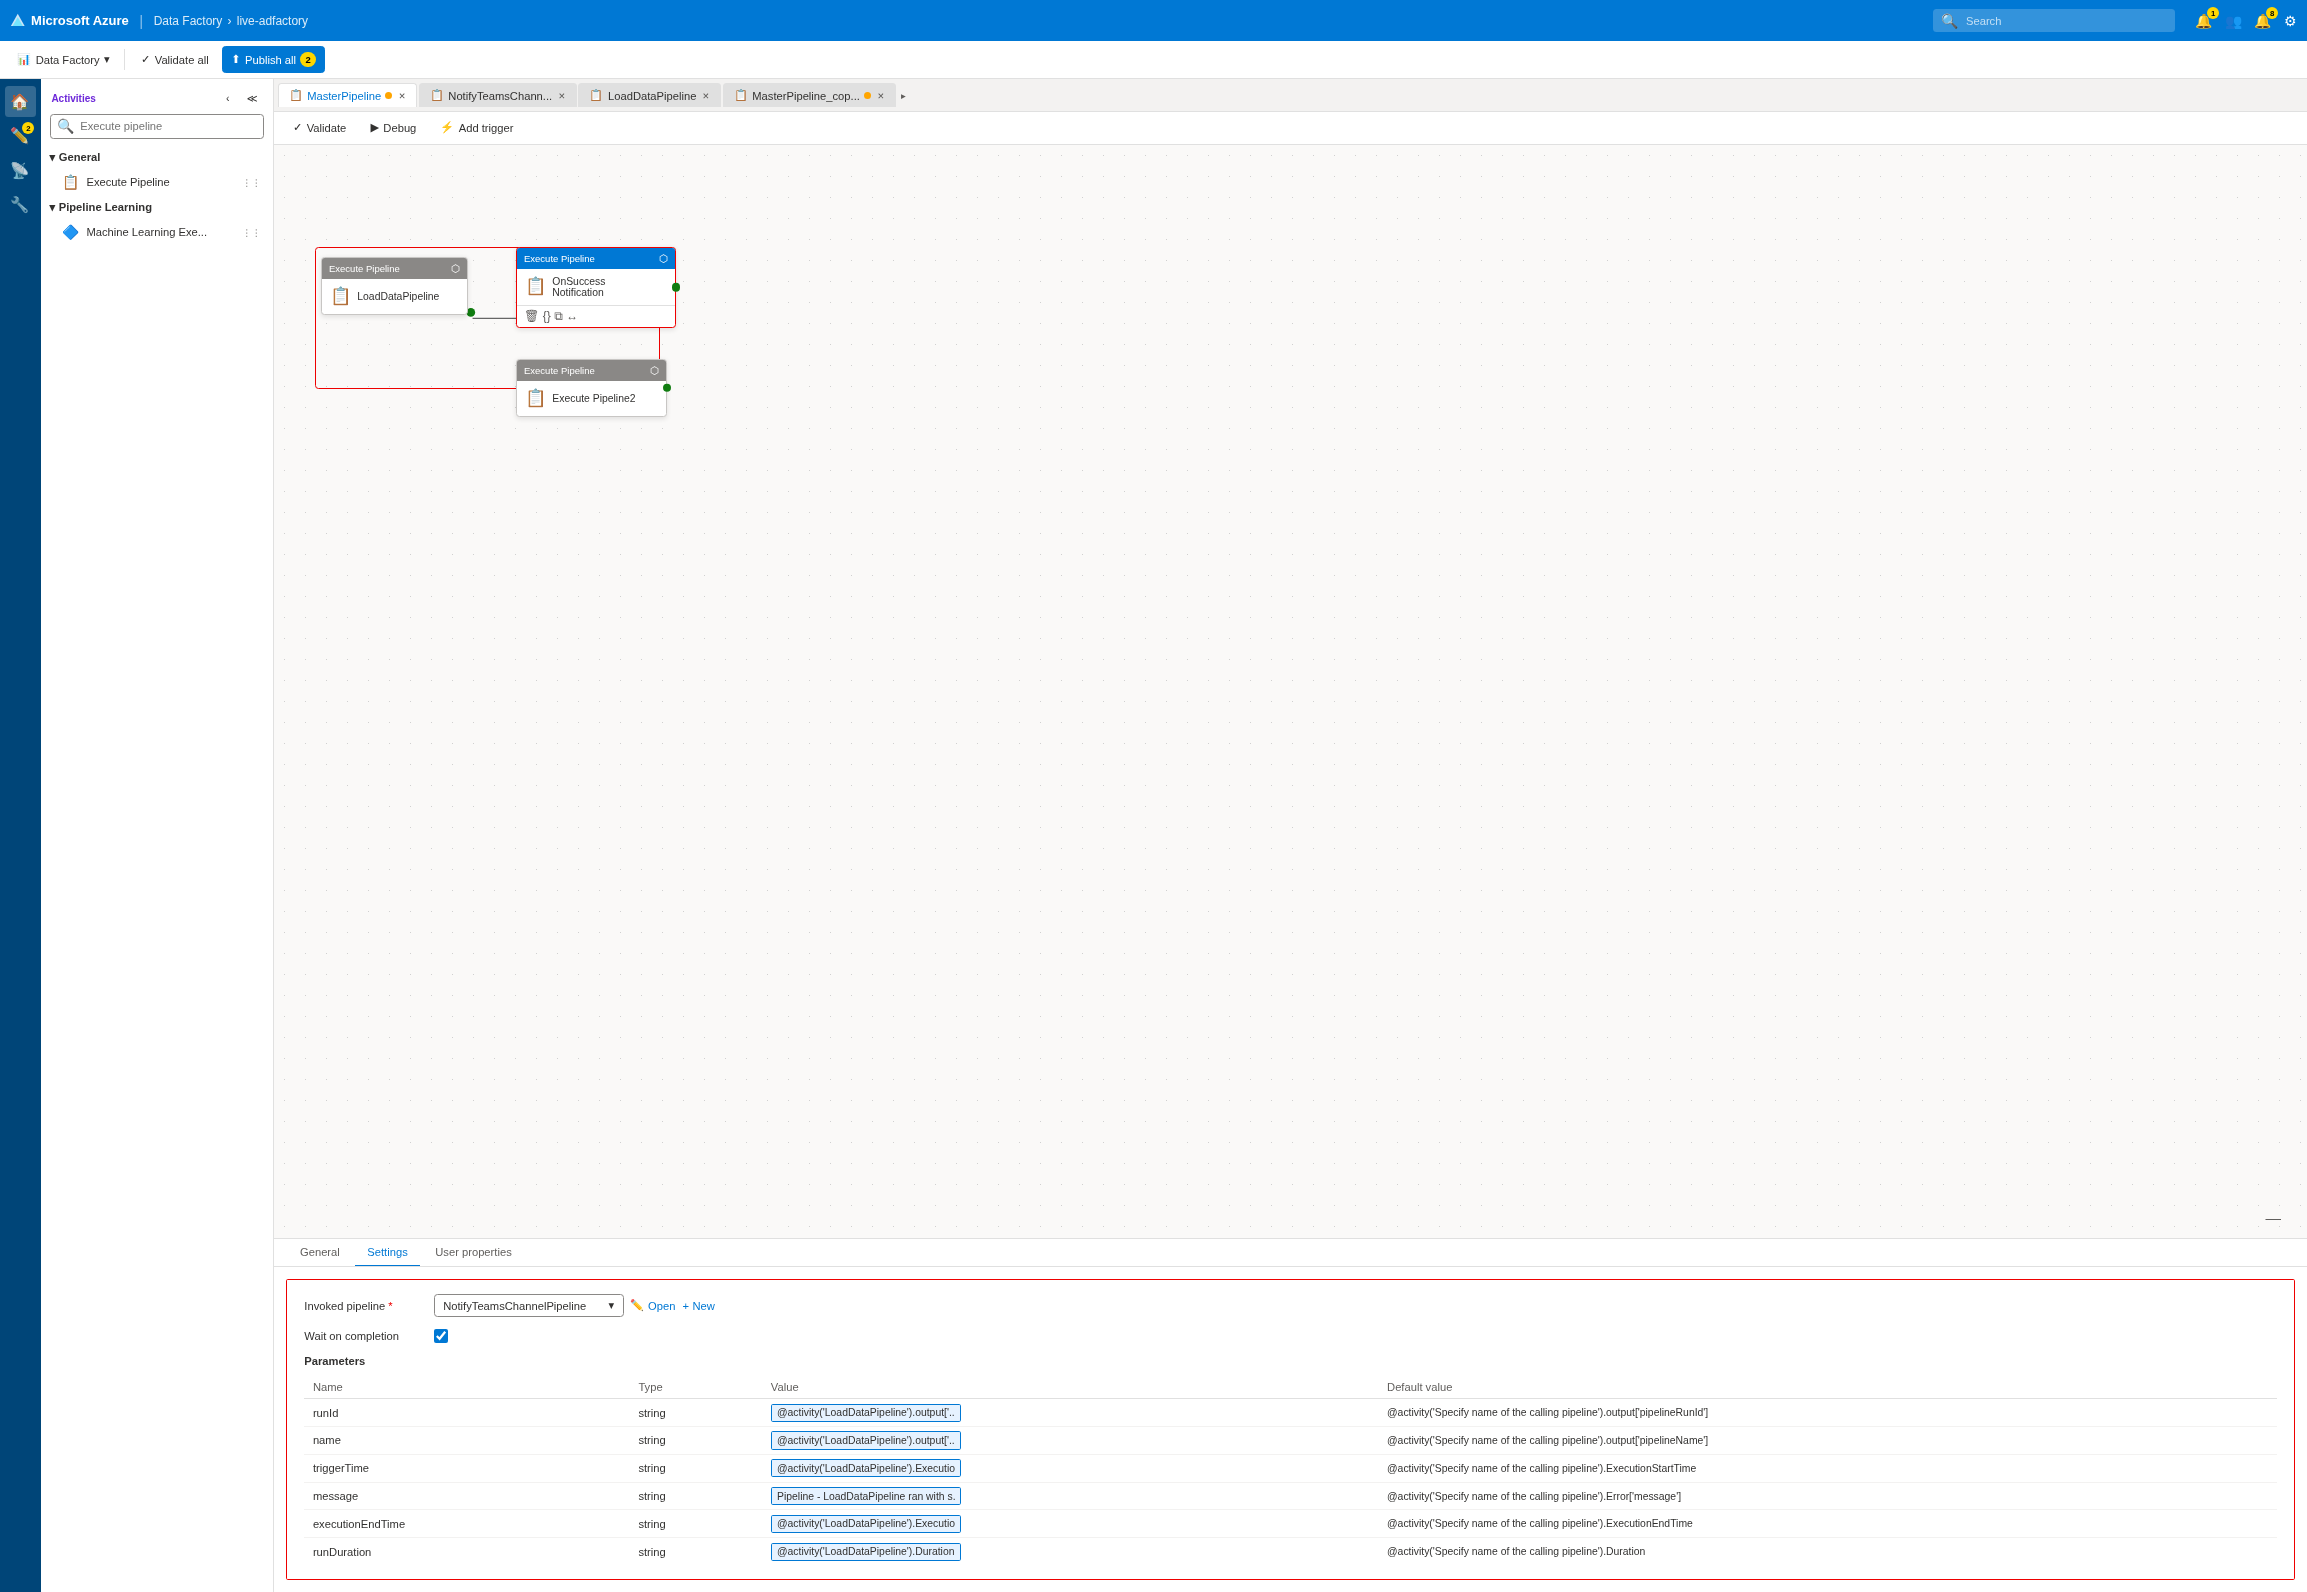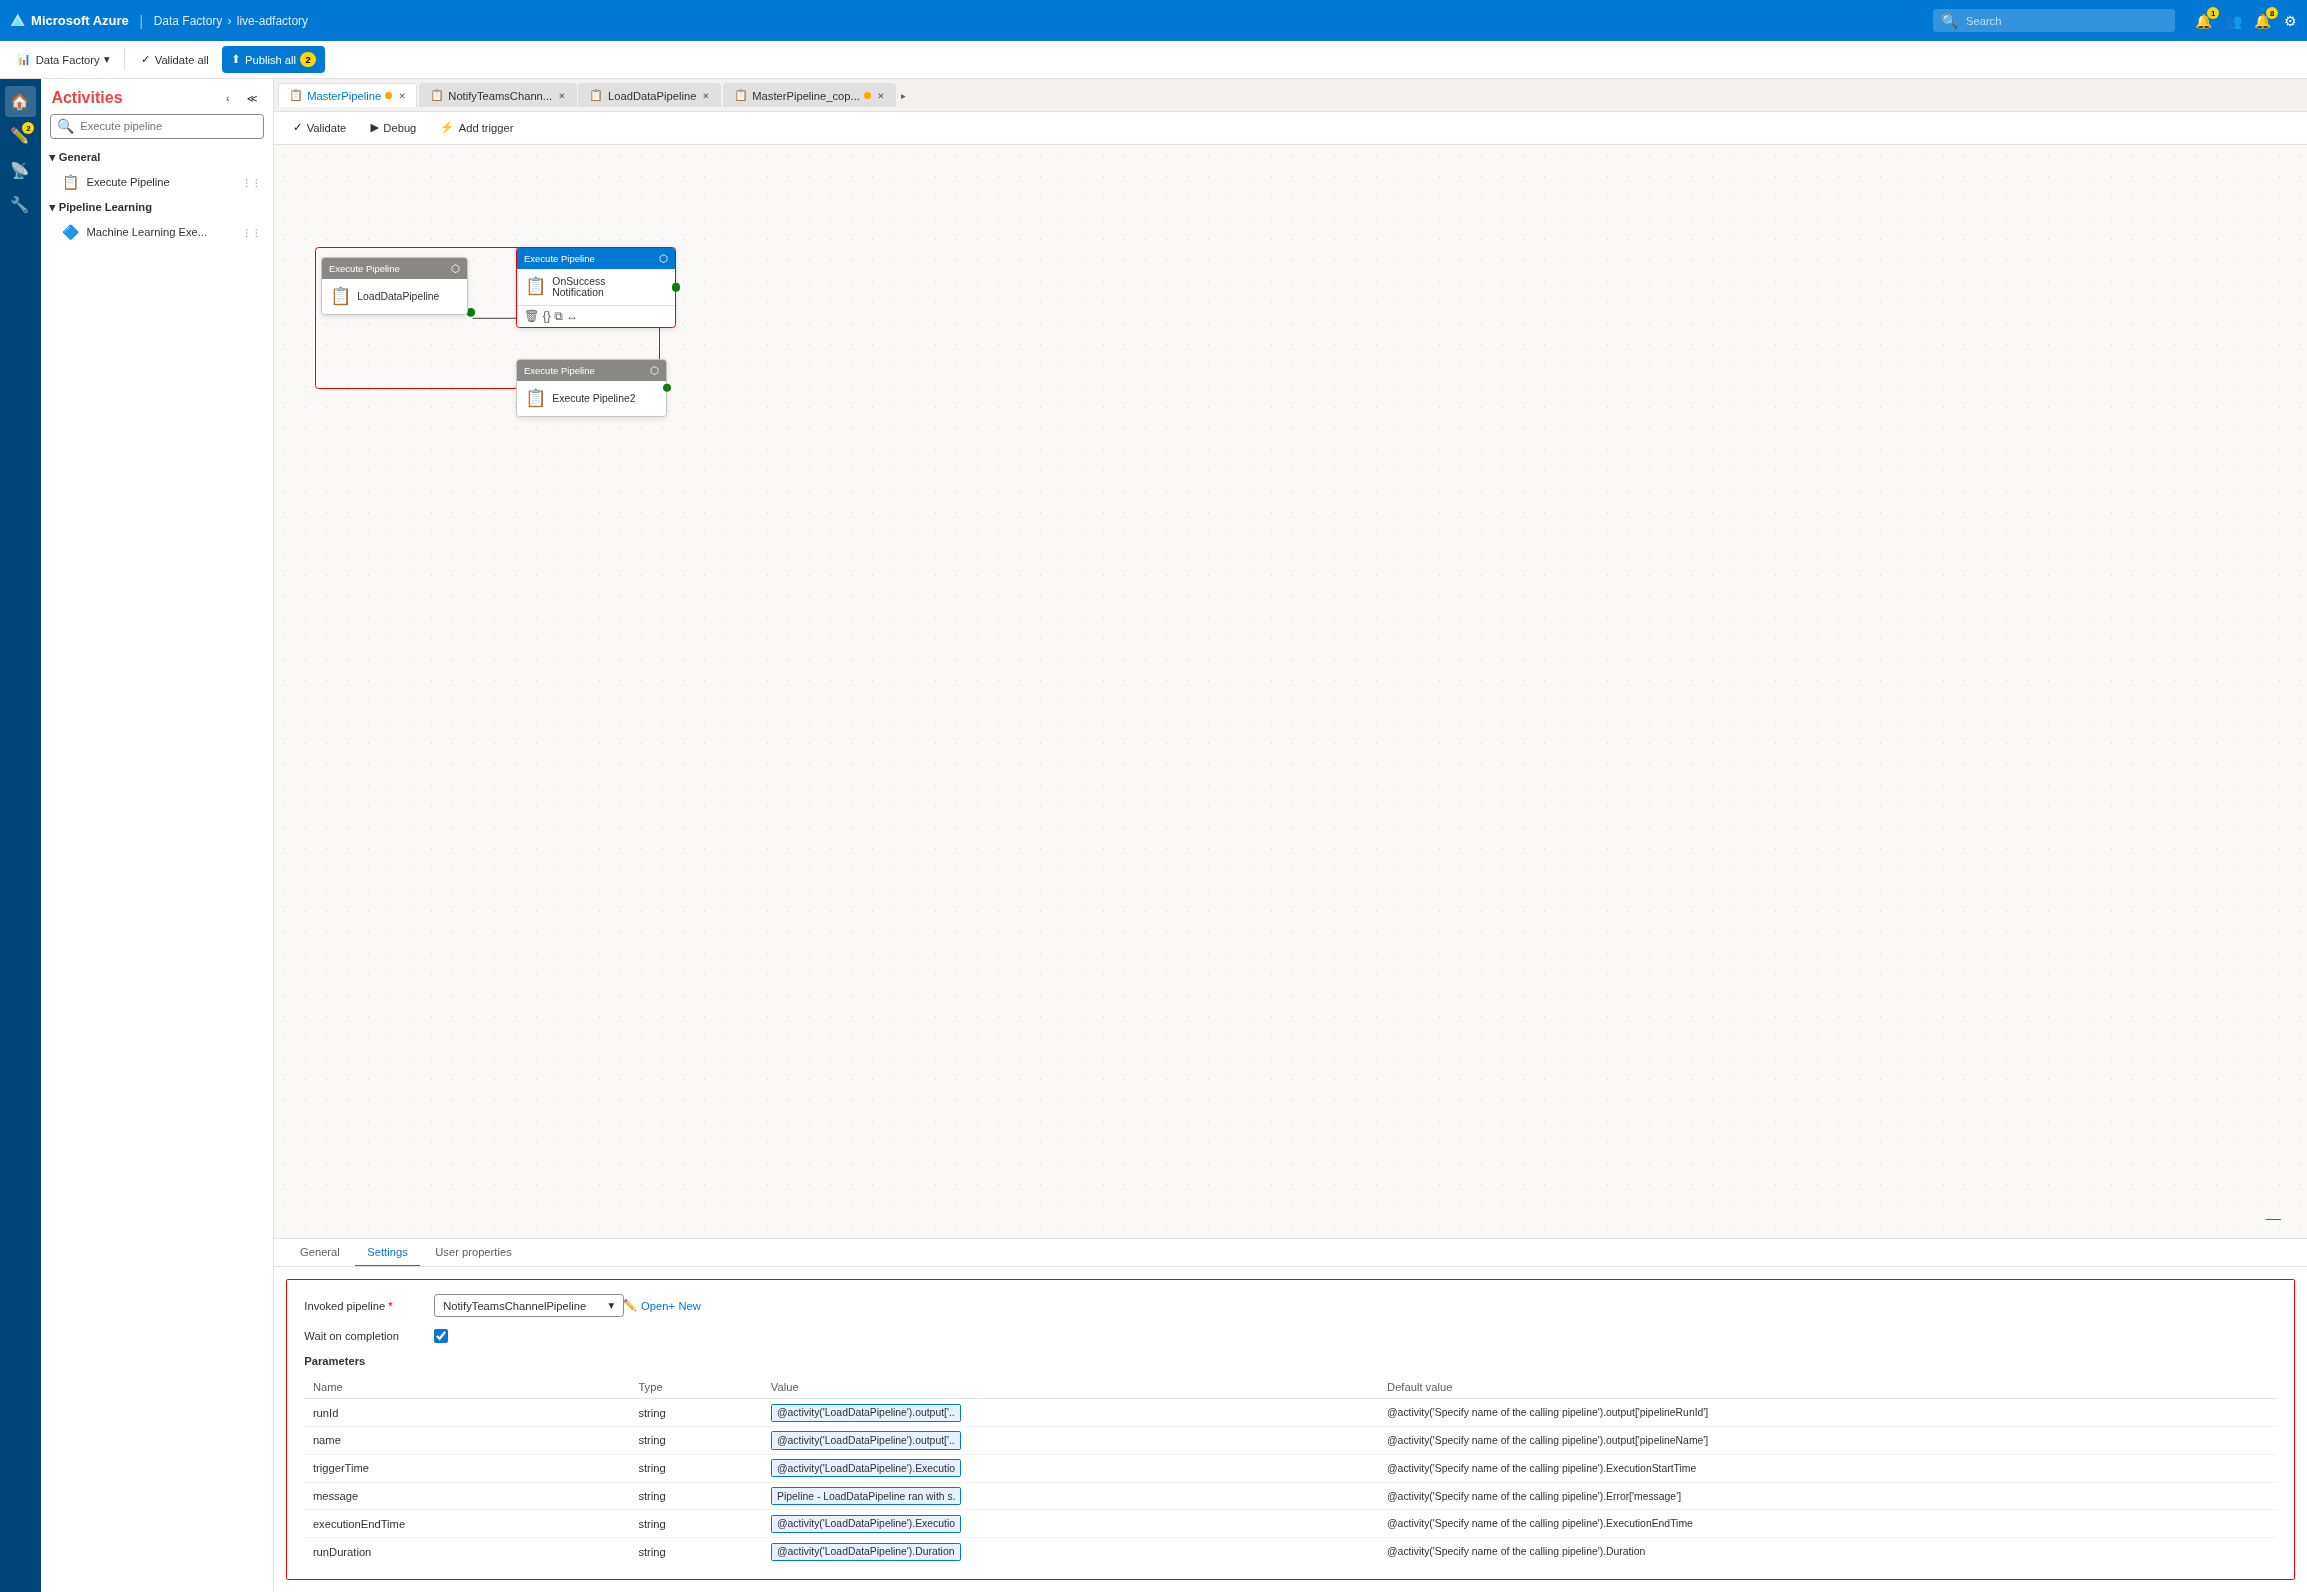--- a/index.html
+++ b/index.html
@@ -194,23 +194,23 @@
       flex-direction: column;
       flex-shrink: 0;
     }
     .activities-header {
       display: flex;
       align-items: center;
       justify-content: space-between;
       padding: 8.6px 10.4px 5.2px;
     }
     .activities-title {
-      font-size: 16px;
+      font-size: 10px;
       font-weight: 600;
-      color: #ef4444;
+      color: #6d28d9;
     }
     .activities-controls {
       display: flex;
       gap: 3.5px;
     }
     .search-activities {
       margin: 0 8.6px 7px;
       display: flex;
       align-items: center;
       border: 0.9px solid #8a8886;
@@ -432,20 +432,21 @@
       color: #323130;
       flex-shrink: 0;
     }
     .settings-label.required::after {
       content: ' *';
       color: #e00;
     }
     .settings-value {
       display: flex;
       align-items: center;
+      gap: 7px;
       text-align: center;
     }
     .dropdown-select {
       display: flex;
       align-items: center;
       border: 0.9px solid #8a8886;
       border-radius: 3.5px;
       padding: 4.3px 8.6px;
       font-size: 11.2px;
       min-width: 190px;

